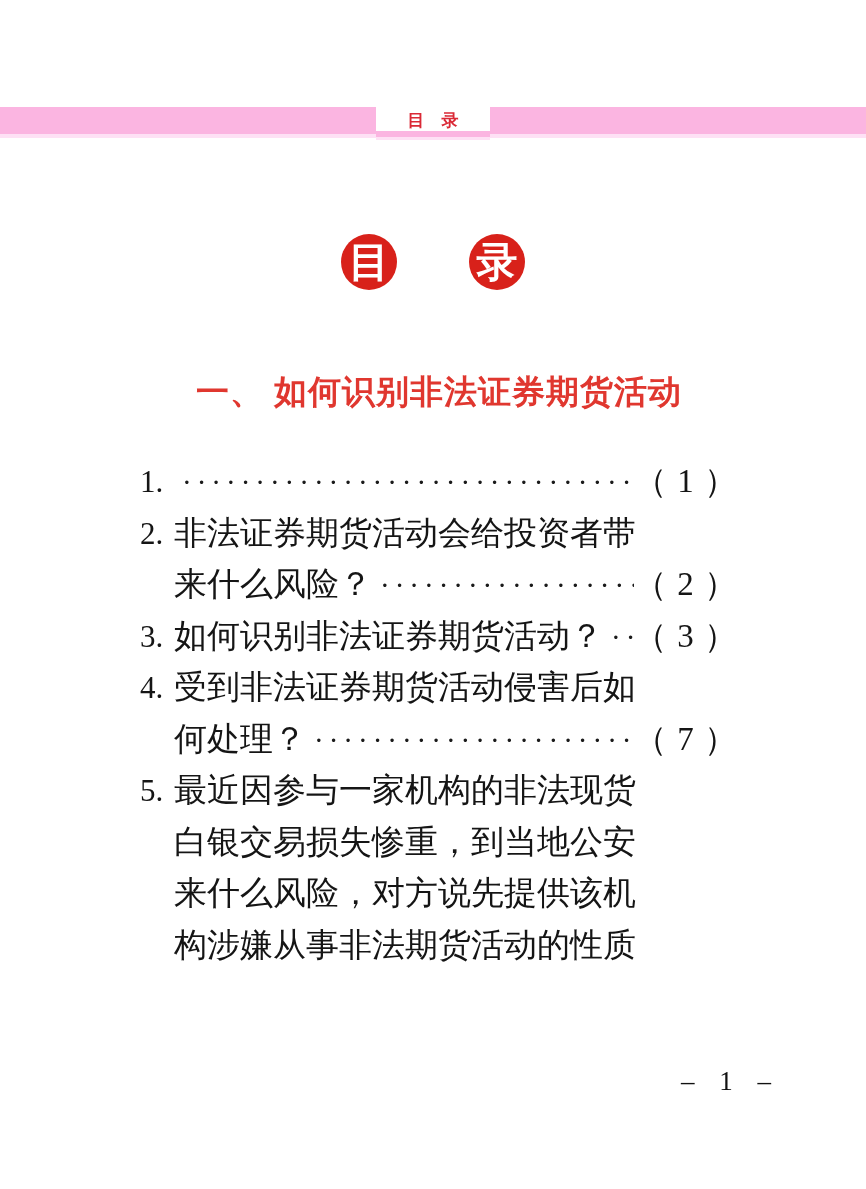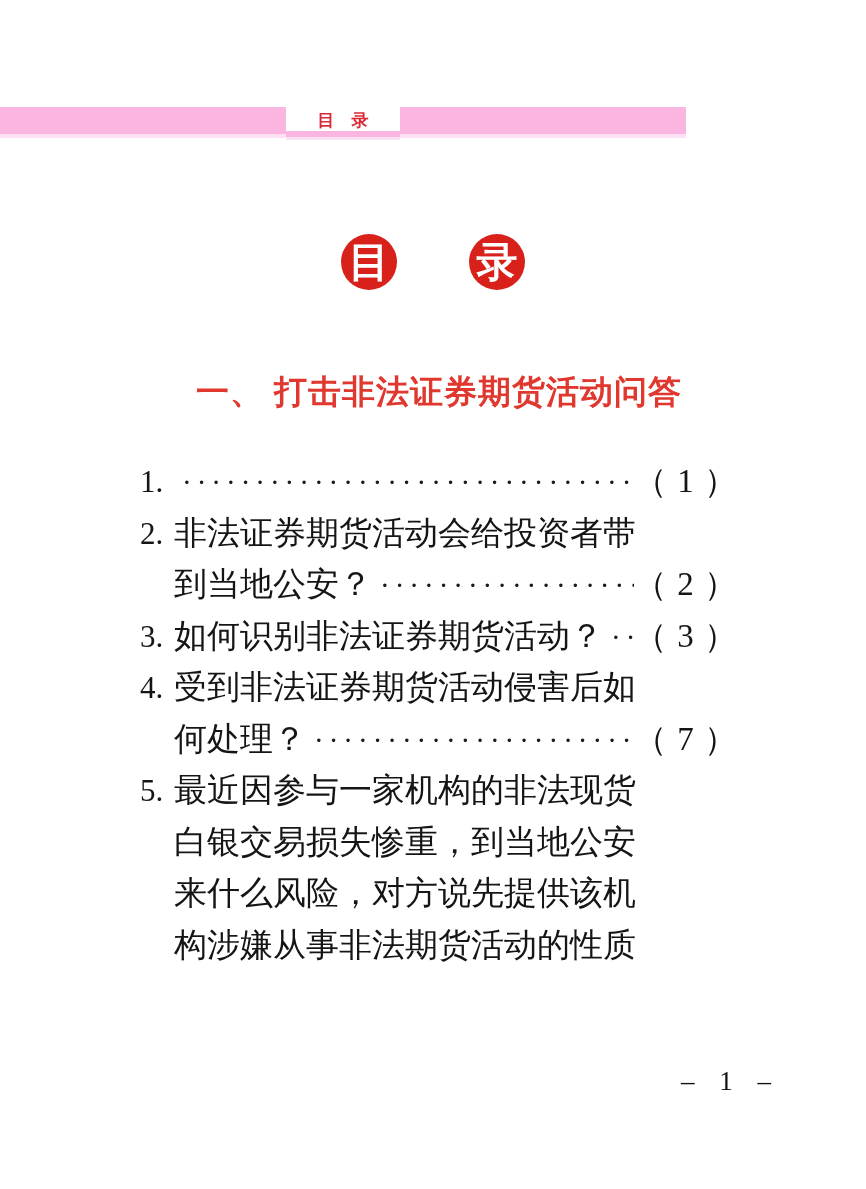--- a/index.html
+++ b/index.html
@@ -4,21 +4,21 @@
 <style>
   html,body{margin:0;padding:0;}
   body{
     width:866px;height:1189px;background:#ffffff;position:relative;
     font-family:"Liberation Serif","DejaVu Serif",serif;
     overflow:hidden;
   }
   .page{position:absolute;inset:0;}
 
   
-  .band{position:absolute;top:107px;left:0;width:686px;height:27px;display:flex;}
+  .band{position:absolute;top:107px;left:0;width:866px;height:27px;display:flex;}
   .band-seg{flex:1;background:#fbb5e1;box-shadow:0 4px 0 rgba(253,205,238,.6);}
   .band-center{width:114px;position:relative;flex:none;}
   .band-rule{position:absolute;left:0;right:0;bottom:-3px;height:6px;background:#fbb5e1;box-shadow:0 3px 0 rgba(253,205,238,.6);}
   .band-title{
     position:absolute;left:0;right:0;bottom:2px;text-align:center;
     font-family:"Liberation Sans","DejaVu Sans",sans-serif;font-weight:bold;
     font-size:17px;color:#da2936;white-space:nowrap;
   }
 
   
@@ -66,38 +66,38 @@
       <div class="band-title">目　录</div>
     </div>
     <div class="band-seg"></div>
   </div>
 
   <div class="badges">
     <div class="badge">目</div>
     <div class="badge">录</div>
   </div>
 
-  <div class="heading">一、 打击非法证券期货活动问答</div>
+  <div class="heading">一、 如何识别非法证券期货活动</div>
 
   <div class="toc">
 
     <div class="toc-line">
       <span class="toc-num">1.</span>
       <span class="toc-leader">····································································</span>
       <span class="toc-page">（ 1 ）</span>
     </div>
 
     <div class="toc-line">
       <span class="toc-num">2.</span>
       <span class="toc-text">非法证券期货活动会给投资者带</span>
     </div>
 
     <div class="toc-line">
       <span class="toc-num"></span>
-      <span class="toc-text">到当地公安？</span>
+      <span class="toc-text">来什么风险？</span>
       <span class="toc-leader">····································································</span>
       <span class="toc-page">（ 2 ）</span>
     </div>
 
     <div class="toc-line">
       <span class="toc-num">3.</span>
       <span class="toc-text">如何识别非法证券期货活动？</span>
       <span class="toc-leader">····································································</span>
       <span class="toc-page">（ 3 ）</span>
     </div>

